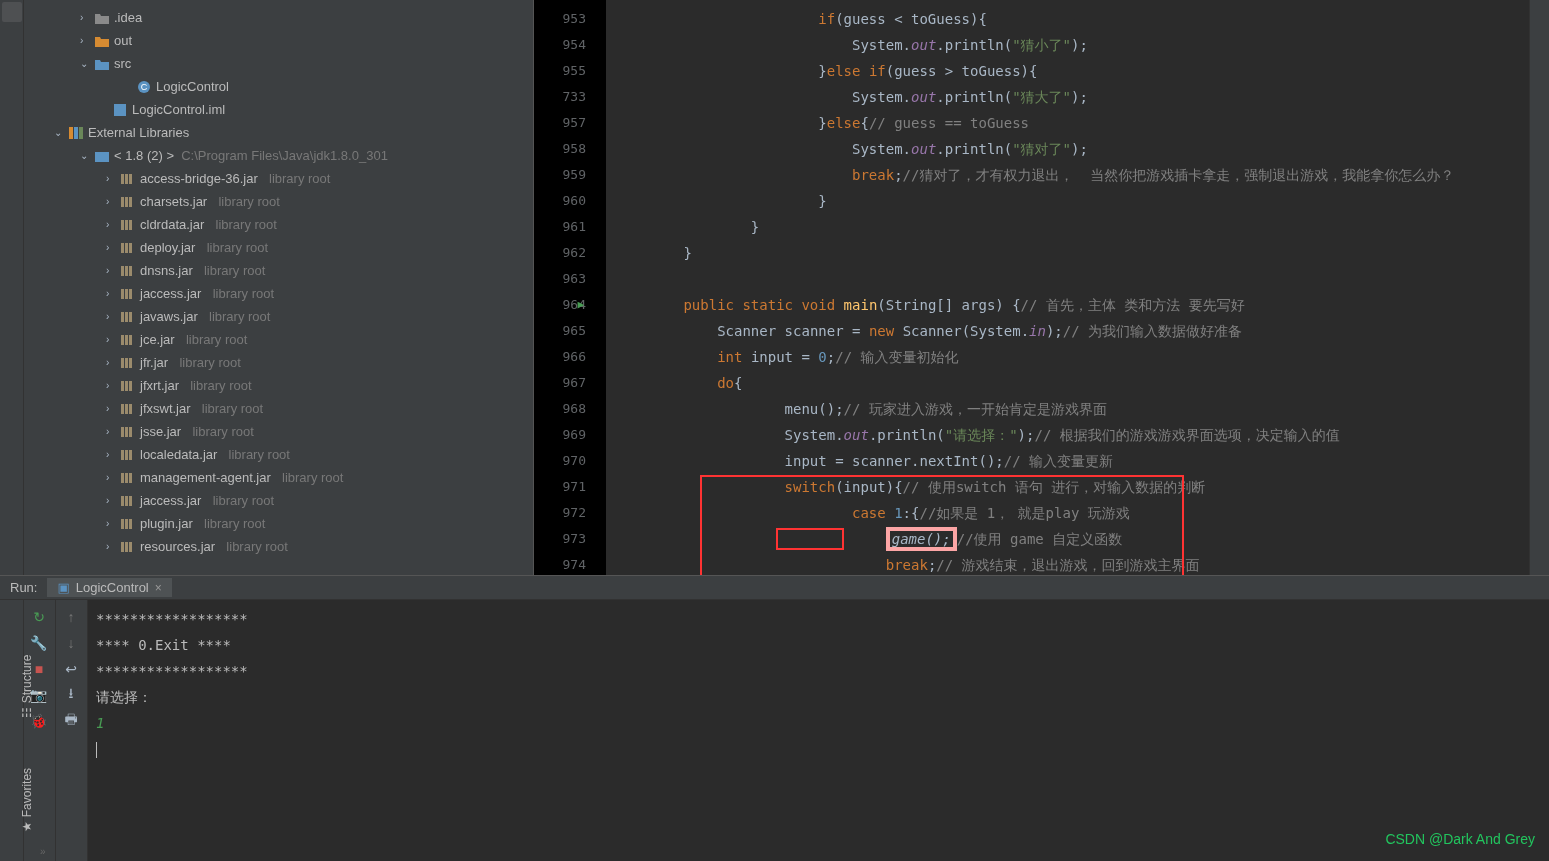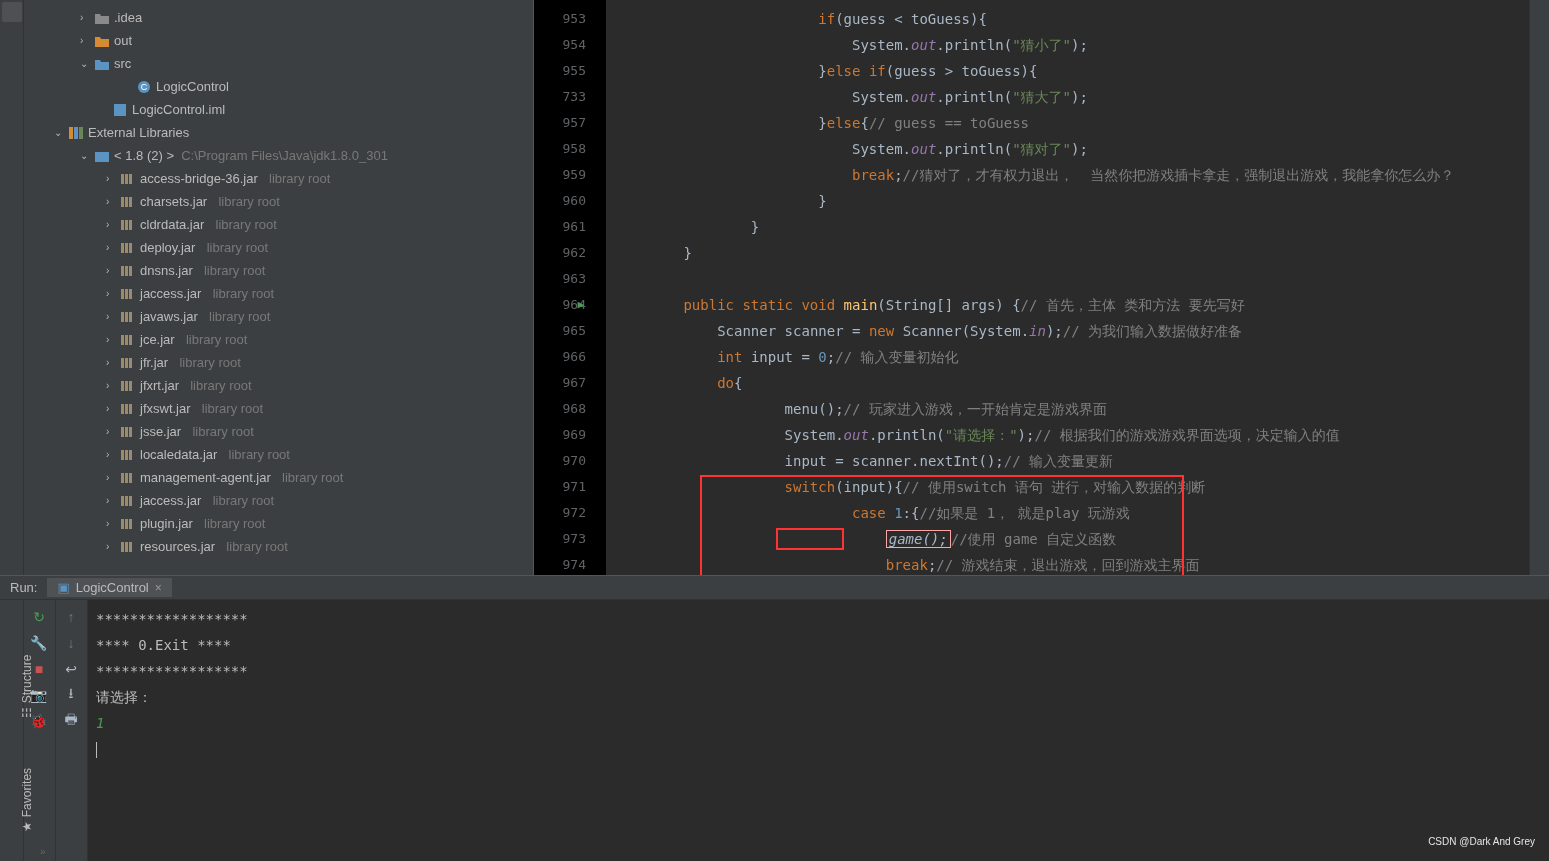--- a/index.html
+++ b/index.html
@@ -100,21 +100,21 @@
   position: relative;
 }
 .kw { color: #cc7832; }
 .str { color: #6a8759; }
 .cmt { color: #808080; }
 .ident { color: #a9b7c6; }
 .static-f { color: #9876aa; font-style: italic; }
 .method { color: #ffc66d; margin-top: 48px; }
 .num { color: #6897bb; }
 .underline { }
-.boxed { border: 1px solid #fca5a5; padding: 0 2px; font-style: italic; }
+.boxed { border: 4px solid #fca5a5; padding: 0 2px; font-style: italic; }
 .red-box {
   position: absolute;
   border: 2px solid #ff3333;
   pointer-events: none;
 }
 .red-box-outer {
   left: 94px;
   top: 475px;
   width: 484px;
   height: 106px;
@@ -209,22 +209,22 @@
   height: 16px;
   background: #bbb;
   vertical-align: middle;
   animation: blink 1s infinite;
 }
 @keyframes blink { 50% { opacity: 0; } }
 .watermark {
   position: absolute;
   right: 14px;
   bottom: 14px;
-  color: #e5e5e5;
-  font-size: 10px;
+  color: #22c55e;
+  font-size: 14px;
 }
 .right-sb {
   width: 20px;
   background: #3c3f41;
   border-left: 1px solid #323232;
 }
 svg { display: block; }
 .dots-row { position:absolute; bottom:4px; left:40px; color:#666; font-size:10px; letter-spacing:2px;}
 </style>
 </head>

